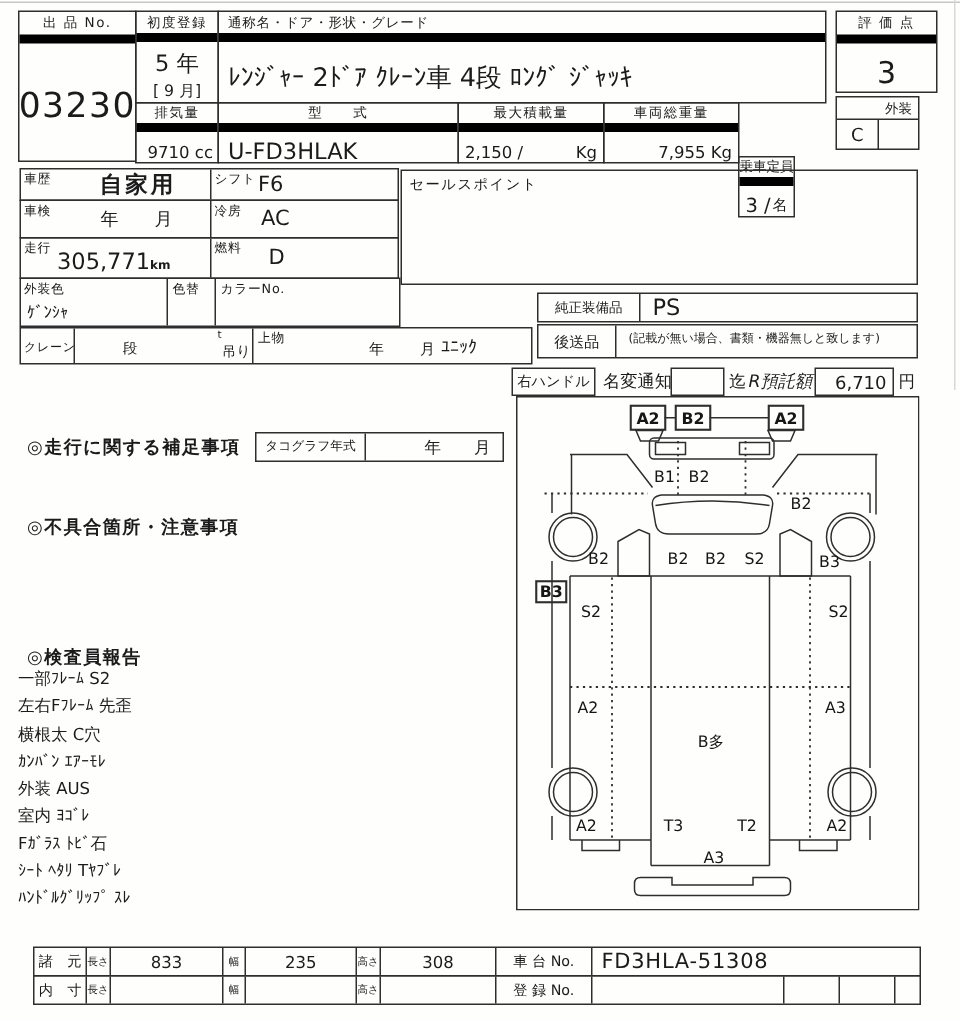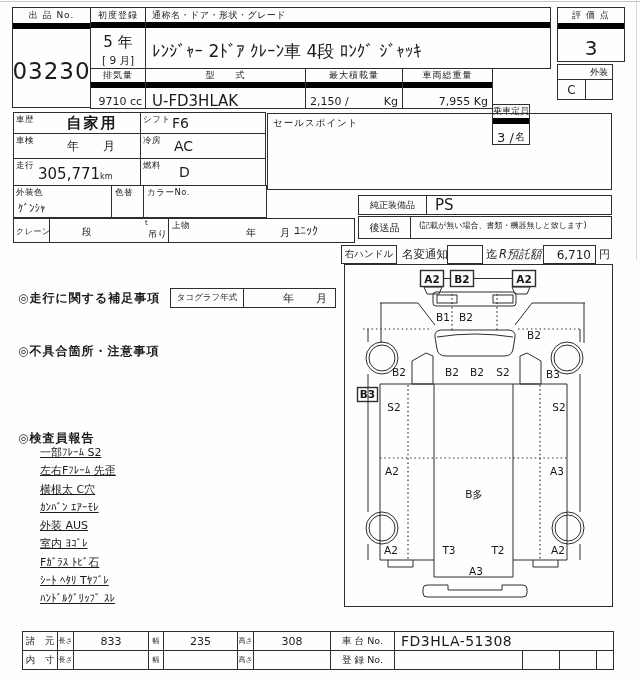--- a/index.html
+++ b/index.html
@@ -104,21 +104,21 @@
     <span class="lbl">車検</span>
     <div class="abs cellflex" style="left:40px;top:0;width:80px;height:24px;justify-content:center;font-size:12px;letter-spacing:6px;">年　月</div>
     <span class="lbl" style="left:129px;">冷房</span>
     <div class="abs cellflex" style="left:160px;top:0;height:24px;font-size:14px;">AC</div>
   </div>
 
   <div class="abs bx" style="left:13px;top:158px;width:253px;height:28px;">
     <div class="vline" style="left:126px;"></div>
     <span class="lbl">走行</span>
     <div class="abs" style="left:24px;top:6px;font-size:15px;">
-      <span>305,771</span><span style="font-size:8px;">km</span>
+      <span>305,771</span><span style="font-size:8px;font-weight:bold;">km</span>
     </div>
     <span class="lbl" style="left:129px;">燃料</span>
     <div class="abs cellflex" style="left:165px;top:0;height:26px;font-size:14px;">D</div>
   </div>
 
   <div class="abs bx" style="left:13px;top:185px;width:254px;height:33px;">
     <div class="vline" style="left:97px;"></div>
     <div class="vline" style="left:129px;"></div>
     <span class="lbl">外装色</span>
     <div class="abs" style="left:4px;bottom:2px;font-size:11px;">ｹﾞﾝｼｬ</div>
@@ -167,21 +167,21 @@
 
   <div class="abs title" style="left:18px;top:290px;">◎走行に関する補足事項</div>
   <div class="abs bx" style="left:170px;top:288px;width:166px;height:20px;">
     <div class="abs cellflex" style="left:0;top:0;width:73px;height:18px;border-right:1px solid #2e2e2e;justify-content:center;font-size:8.5px;">タコグラフ年式</div>
     <div class="abs cellflex" style="left:73px;top:0;width:91px;height:18px;justify-content:flex-end;padding-right:8px;font-size:11px;">年　　月</div>
   </div>
 
   <div class="abs title" style="left:18px;top:343px;">◎不具合箇所・注意事項</div>
 
   <div class="abs title" style="left:18px;top:430px;">◎検査員報告</div>
-  <div class="abs" style="left:40px;top:444px;font-size:11px;line-height:18.3px;text-decoration:underline;">
+  <div class="abs" style="left:12px;top:444px;font-size:11px;line-height:18.3px;">
     <div>一部ﾌﾚｰﾑ S2</div>
     <div>左右Fﾌﾚｰﾑ 先歪</div>
     <div>横根太 C穴</div>
     <div>ｶﾝﾊﾞﾝ ｴｱｰﾓﾚ</div>
     <div>外装 AUS</div>
     <div>室内 ﾖｺﾞﾚ</div>
     <div>Fｶﾞﾗｽ ﾄﾋﾞ石</div>
     <div>ｼｰﾄ ﾍﾀﾘ Tﾔﾌﾞﾚ</div>
     <div>ﾊﾝﾄﾞﾙｸﾞﾘｯﾌﾟ ｽﾚ</div>
   </div>

